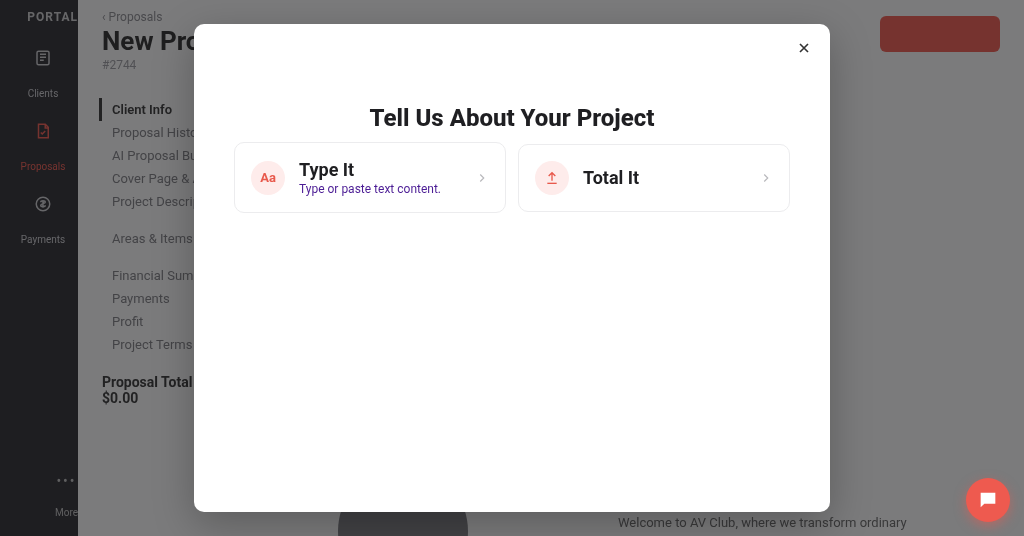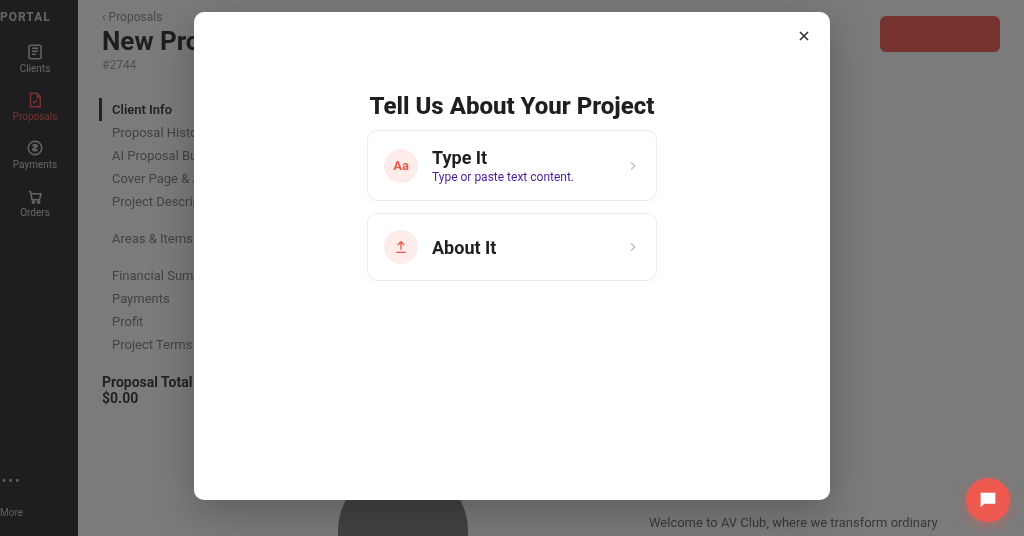--- a/index.html
+++ b/index.html
@@ -2,30 +2,30 @@
 <html><head>
 <meta charset="utf-8">
 <style>
   * { box-sizing: border-box; margin: 0; padding: 0; font-family: -apple-system, BlinkMacSystemFont, "Segoe UI", Roboto, "Helvetica Neue", Arial, sans-serif; }
   body { width: 1024px; height: 536px; overflow: hidden; background: #f8f8f8; position: relative; }
 
   
   .rail {
     position: absolute; left: 0; top: 0; width: 78px; height: 100%;
     background: #2a2a2f; color: #d8d8d8;
-    display: flex; flex-direction: column; align-items: flex-start;
-    padding-top: 10px; 
+    display: flex; flex-direction: column; align-items: flex-end;
+    padding-top: 10px; gap: 6px;
   }
   .rail .logo { font-size: 12px; font-weight: 700; letter-spacing: 1px; color: #ddd; opacity: .9; margin-bottom: 10px; }
   .rail-item {
     width: 70px; display: flex; flex-direction: column; align-items: center;
     padding: 8px 0; border-radius: 8px; cursor: pointer; color: #c9c9cd;
   }
   .rail-item .ri-icon { width: 20px; height: 20px; display:flex; align-items:center; justify-content:center; }
-  .rail-item .ri-label { font-size: 10px; margin-top: 1px; }
+  .rail-item .ri-label { font-size: 10px; margin-top: 20px; }
   .rail-item.active { color: #ee5a4f; }
   .rail-dots { margin-top: auto; margin-bottom: 18px; text-align:center; }
   .rail-dots .dots { letter-spacing: 2px; color:#bbb; font-size: 14px; }
   .rail-dots .more { font-size: 10px; color:#bbb; margin-top:18px; }
 
   
   .page {
     position:absolute; left:78px; top:0; right:0; bottom:0; padding: 10px 24px; color:#333;
   }
   .crumb { color: #8a8a8f; font-size: 12px; margin-bottom: 2px; }
@@ -42,40 +42,40 @@
 
   .section-nav { margin-top: 26px; width: 190px; font-size: 13px; color:#7d7d82; }
   .section-nav .nav-item { padding: 4px 0 4px 10px; cursor: pointer; }
   .section-nav .nav-item.active { border-left: 3px solid #333; color:#333; font-weight:600; margin-left:-3px; }
   .section-nav .spacer { height: 14px; }
   .total-block { margin-top: 18px; }
   .total-label { font-weight: 700; font-size: 14px; color:#333; }
   .total-val { font-weight: 700; font-size: 14px; color:#333; }
 
   .avatar-circle { position:absolute; left: 260px; bottom: -60px; width: 130px; height:130px; border-radius:50%; background:#7a7a7f; }
-  .blurb { position:absolute; left: 571px; bottom: 6px; right: 30px; color:#666; font-size: 13px; }
+  .blurb { position:absolute; left: 540px; bottom: 6px; right: 30px; color:#666; font-size: 13px; }
 
   
   .overlay {
     position:absolute; inset:0; background: rgba(20,20,22,0.55);
     display:flex; align-items:flex-start; justify-content:center;
-    padding-top: 12px;
+    padding-top: 24px;
   }
 
   
   .modal {
     width: 636px; height: 488px; background:#fff; border-radius: 10px;
     position: relative; box-shadow: 0 12px 40px rgba(0,0,0,0.25);
     padding: 80px 40px 40px;
   }
   .close-x { position:absolute; top: 16px; right: 18px; cursor:pointer; color:#333; }
   .modal h1 { text-align:center; font-size: 24px; font-weight: 800; color:#1f1f22; margin-bottom: 10px; }
   .modal .subtitle { text-align:center; font-size: 13.5px; color:#6a6a6f; margin-bottom: 44px; }
 
-  .choices { display:flex; flex-direction:column; gap: 12px; align-items:center; }
+  .choices { display:flex; flex-direction:row; gap: 12px; align-items:center; }
   .choice {
     width: 290px; border: 1px solid #ececee; border-radius: 10px;
     padding: 16px 16px; display:flex; align-items:center; gap: 14px;
     cursor:pointer; background:#fff;
   }
   .choice .icon-wrap {
     width: 34px; height: 34px; border-radius: 50%; background:#feeceb;
     display:flex; align-items:center; justify-content:center; color:#e8594c; flex:0 0 auto;
   }
   .choice .ctext { flex:1; }
@@ -123,30 +123,20 @@
   <div class="rail-item">
     <span class="ri-icon">
       <svg width="18" height="18" viewBox="0 0 24 24" fill="none" stroke="currentColor" stroke-width="2">
           <circle cx="12" cy="12" r="9"></circle>
           <path d="M12 7v10M9 9.5c0-1 1-2 3-2s3 1 3 2-1 1.5-3 2-3 1-3 2 1 2 3 2 3-1 3-2"></path>
         </svg>
     </span>
     <span class="ri-label">Payments</span>
   </div>
 
-  <div class="rail-item">
-    <span class="ri-icon">
-      <svg width="18" height="18" viewBox="0 0 24 24" fill="none" stroke="currentColor" stroke-width="2">
-          <path d="M4 6h2l2 11h10l2-8H7"></path>
-          <circle cx="10" cy="20" r="1.5"></circle>
-          <circle cx="17" cy="20" r="1.5"></circle>
-        </svg>
-    </span>
-    <span class="ri-label">Orders</span>
-  </div>
 
   <div class="rail-dots">
     <div class="dots">•••</div>
     <div class="more">More</div>
   </div>
 </nav>
 
 <div class="page">
   <div class="crumb">Proposals</div>
   <div class="title">New Proposal</div>
@@ -205,21 +195,21 @@
       </div>
 
       <div class="choice">
         <div class="icon-wrap">
           <svg width="16" height="16" viewBox="0 0 24 24" fill="none" stroke="currentColor" stroke-width="2">
               <path d="M12 16V4M7 9l5-5 5 5"></path>
               <path d="M5 20h14"></path>
             </svg>
         </div>
         <div class="ctext">
-          <div class="ctitle">About It</div>
+          <div class="ctitle">Total It</div>
         </div>
         <div class="chev">
           <svg width="14" height="14" viewBox="0 0 24 24" fill="none" stroke="currentColor" stroke-width="2">
               <path d="M9 6l6 6-6 6"></path>
             </svg>
         </div>
       </div>
     </div>
   </div>
 </div>

